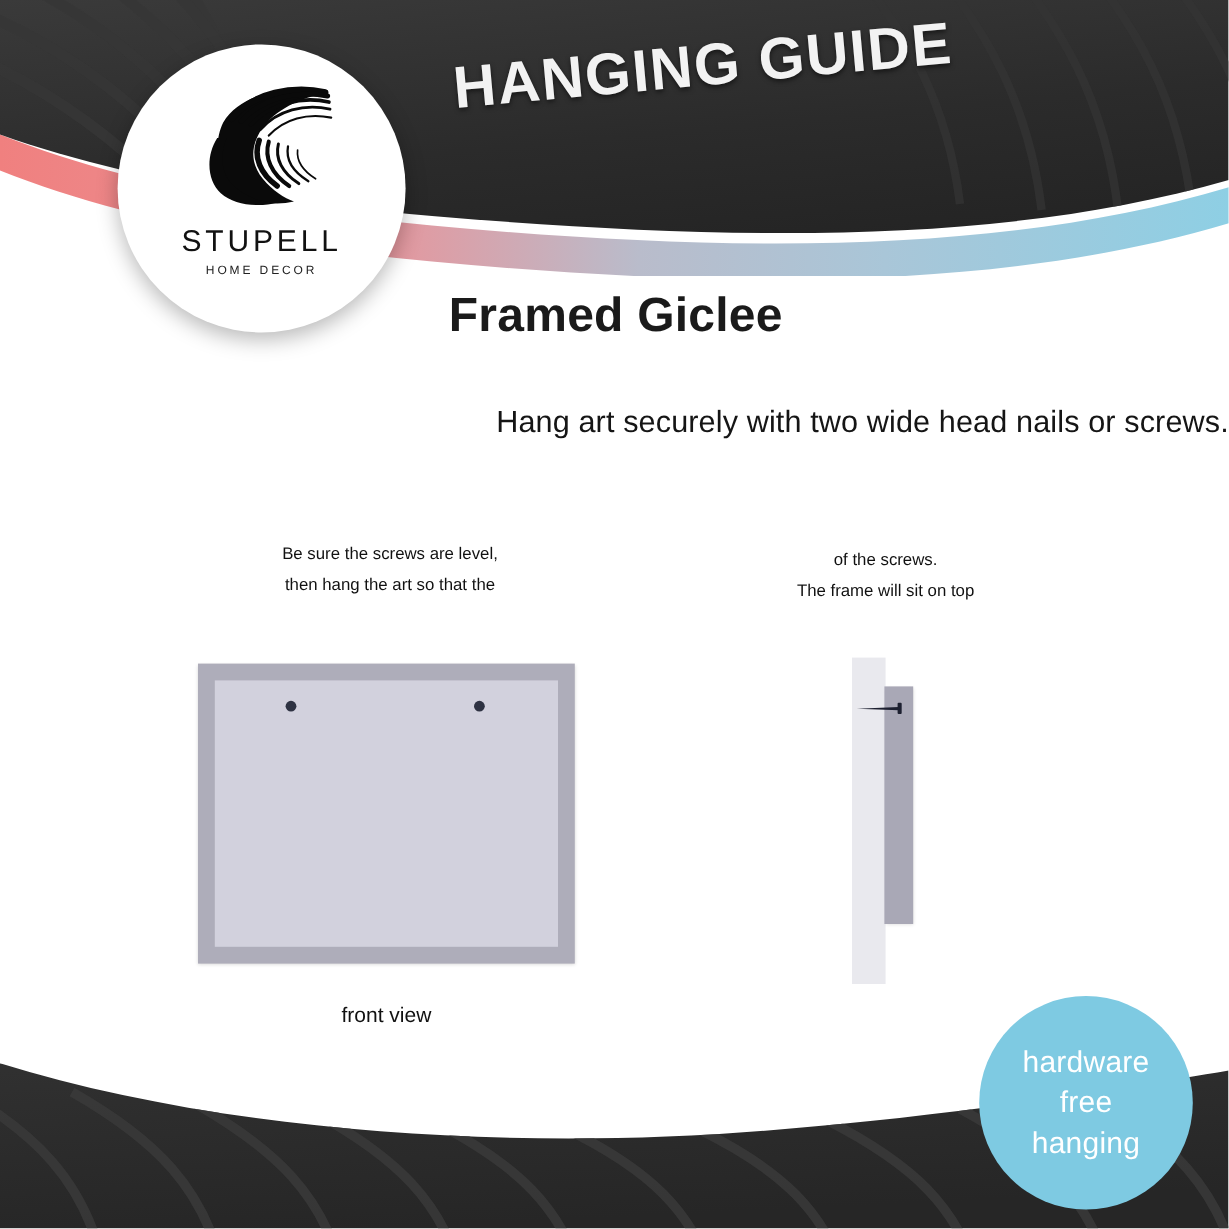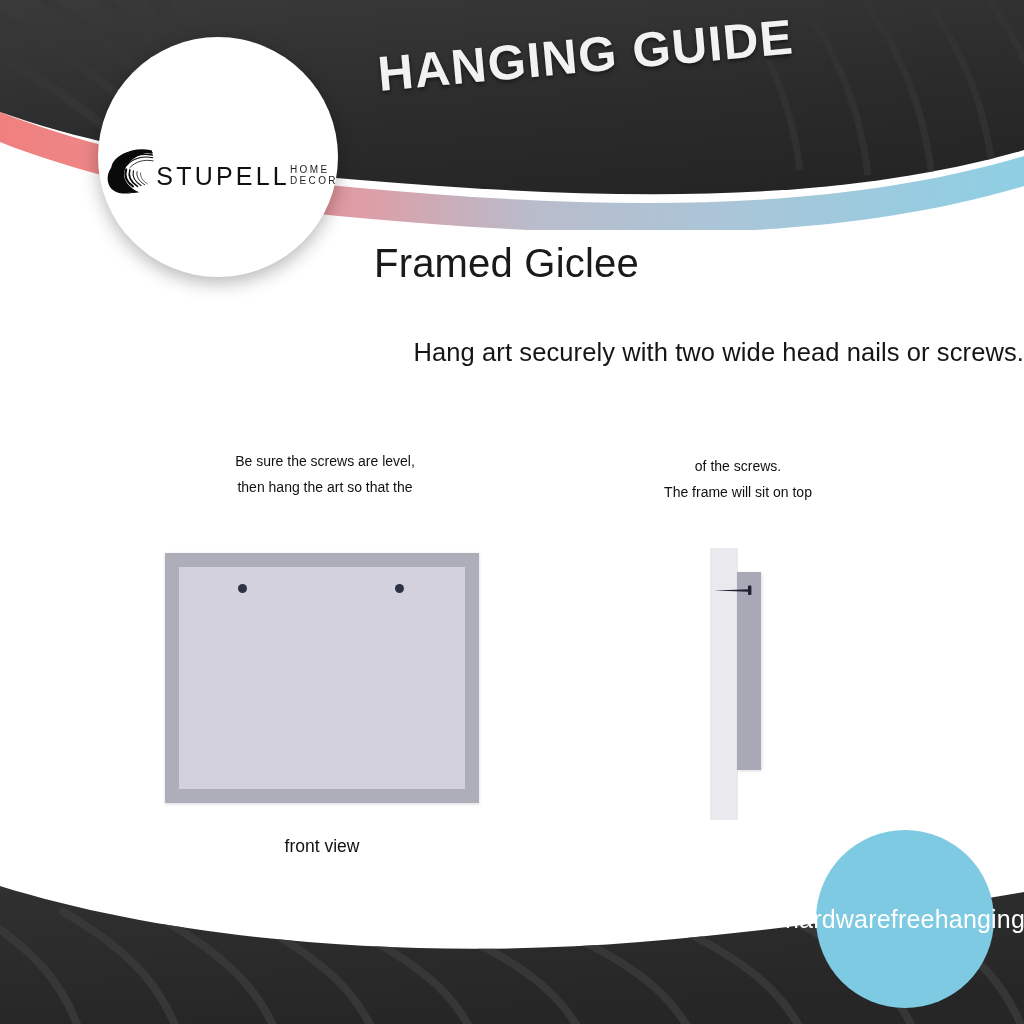--- a/index.html
+++ b/index.html
@@ -12,21 +12,21 @@
   .top-wave-svg{position:absolute;left:0;top:0;}
 
   
   .bottom-wave-wrap{position:absolute;left:0;bottom:0;width:1024px;height:160px;overflow:hidden;}
   .bottom-wave-svg{position:absolute;left:0;top:0;}
 
   
   .logo-circle{
     position:absolute;left:98px;top:37px;width:240px;height:240px;border-radius:50%;
     background:#ffffff;box-shadow:0 6px 18px rgba(0,0,0,.28);
-    display:flex;flex-direction:row;align-items:center;justify-content:flex-start;
+    display:flex;flex-direction:column;align-items:center;justify-content:flex-start;
     padding-top:32px;box-sizing:border-box;z-index:12;
   }
   .logo-mark{width:130px;height:112px;}
   .logo-word{
     font-size:25px;letter-spacing:3.2px;color:#111;margin-top:6px;
     font-family:"Liberation Sans",sans-serif;font-weight:400;
   }
   .logo-sub{
     font-size:10px;letter-spacing:2.4px;color:#222;margin-top:4px;
     font-family:"Liberation Sans",sans-serif;font-weight:400;
@@ -37,21 +37,21 @@
     position:absolute;left:378px;top:46px;z-index:11;
     transform:rotate(-5.2deg);transform-origin:left center;
     font-size:49px;letter-spacing:1.3px;color:#f2f2f2;font-weight:700;
     font-family:"Liberation Sans",sans-serif;
     text-shadow:0 2px 4px rgba(0,0,0,.55);white-space:nowrap;
   }
 
   
   .product-name{
     position:absolute;left:374px;top:241px;z-index:10;
-    font-size:40px;color:#1a1a1a;font-weight:400;letter-spacing:.2px;
+    font-size:40px;color:#1a1a1a;font-weight:700;letter-spacing:.2px;
     font-family:"Liberation Sans",sans-serif;white-space:nowrap;
   }
 
   
   .main-instruction{
     position:absolute;left:0;top:338px;width:1024px;text-align:right;z-index:10;
     font-size:25.5px;color:#151515;font-weight:400;letter-spacing:.1px;
     font-family:"Liberation Sans",sans-serif;
   }
 
@@ -97,21 +97,21 @@
     position:absolute;z-index:10;color:#111;font-size:17.5px;font-weight:400;
     text-align:center;font-family:"Liberation Sans",sans-serif;
   }
   .label-front{left:222px;top:836px;width:200px;}
   .label-side{left:638px;top:845px;width:200px;}
 
   
   .hardware-badge{
     position:absolute;left:816px;top:830px;width:178px;height:178px;border-radius:50%;
     background:#7ecae2;z-index:20;
-    display:flex;flex-direction:row;align-items:center;justify-content:center;
+    display:flex;flex-direction:column;align-items:center;justify-content:center;
     color:#ffffff;font-size:25px;line-height:34px;font-weight:400;letter-spacing:.2px;
     font-family:"Liberation Sans",sans-serif;text-align:center;
   }
 </style>
 </head>
 <body>
 
 <div id="page">
 
   <div class="top-wave-wrap">

